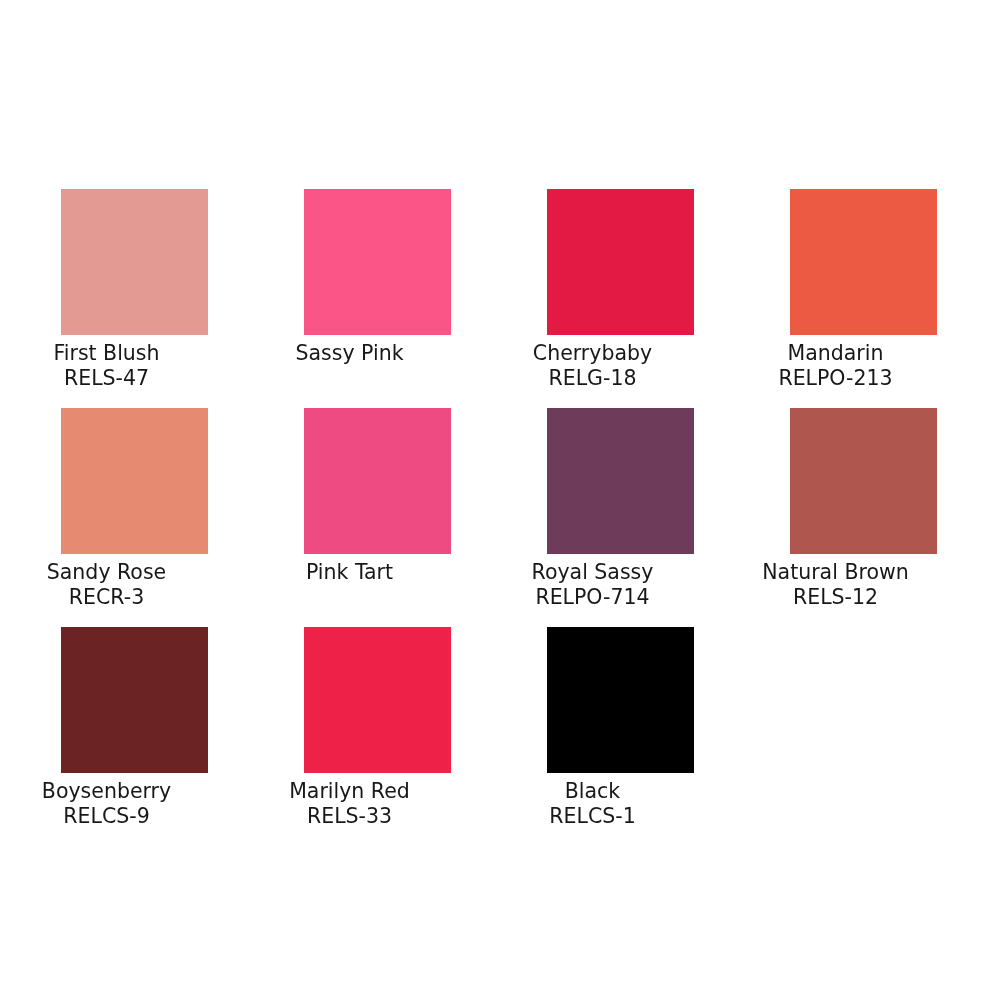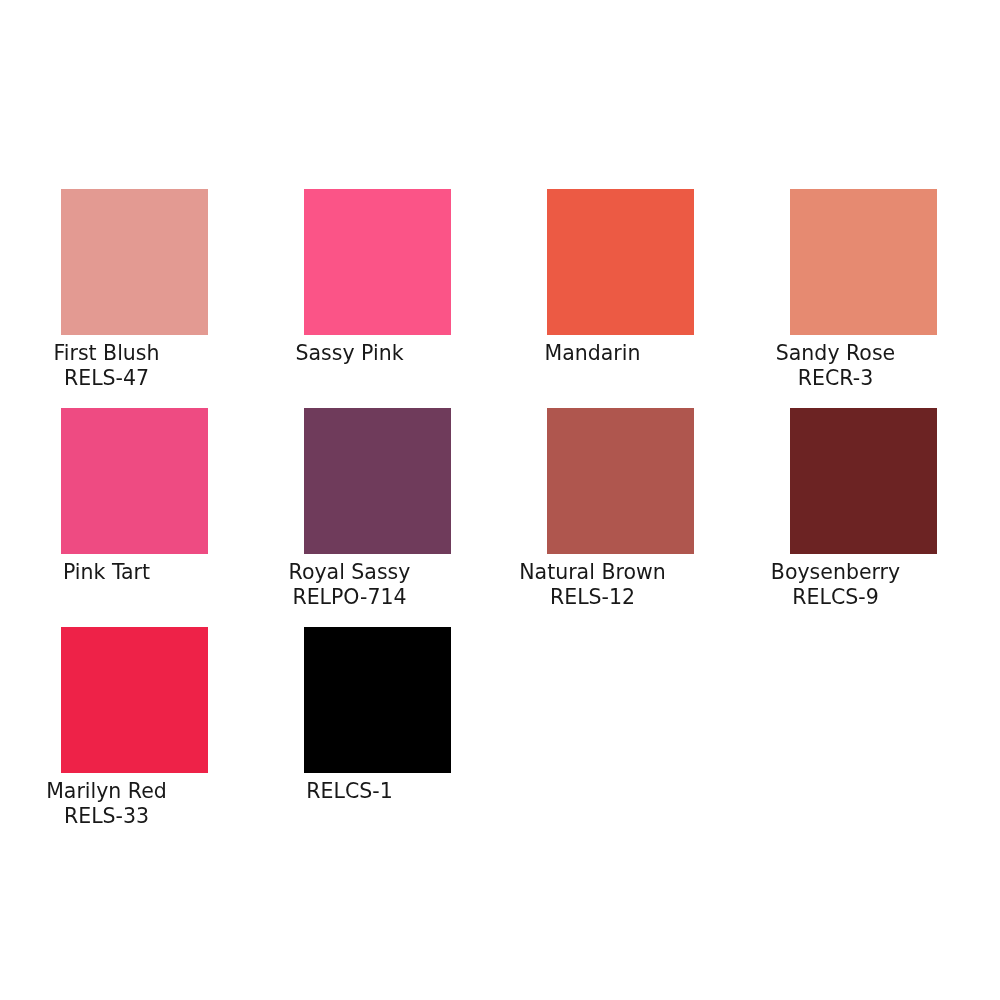--- a/index.html
+++ b/index.html
@@ -81,23 +81,31 @@
           <span class="swatch-code">RELS-47</span>
         </div>
       </div>
       <div class="swatch-cell">
         <div class="swatch-chip" style="background-color: rgb(251, 84, 135);"></div>
         <div class="swatch-caption">
           <span class="swatch-name">Sassy Pink</span>
         </div>
       </div>
       <div class="swatch-cell">
+        <div class="swatch-chip" style="background-color: rgb(227, 26, 67);"></div>
+        <div class="swatch-caption">
+          <span class="swatch-name">Cherrybaby</span>
+          <span class="swatch-code">RELG-18</span>
+        </div>
+      </div>
+      <div class="swatch-cell">
         <div class="swatch-chip" style="background-color: rgb(236, 90, 68);"></div>
         <div class="swatch-caption">
           <span class="swatch-name">Mandarin</span>
+          <span class="swatch-code">RELPO-213</span>
         </div>
       </div>
       <div class="swatch-cell">
         <div class="swatch-chip" style="background-color: rgb(230, 138, 113);"></div>
         <div class="swatch-caption">
           <span class="swatch-name">Sandy Rose</span>
           <span class="swatch-code">RECR-3</span>
         </div>
       </div>
       <div class="swatch-cell">
@@ -130,17 +138,18 @@
       <div class="swatch-cell">
         <div class="swatch-chip" style="background-color: rgb(238, 34, 72);"></div>
         <div class="swatch-caption">
           <span class="swatch-name">Marilyn Red</span>
           <span class="swatch-code">RELS-33</span>
         </div>
       </div>
       <div class="swatch-cell">
         <div class="swatch-chip" style="background-color: rgb(0, 0, 0);"></div>
         <div class="swatch-caption">
+          <span class="swatch-name">Black</span>
           <span class="swatch-code">RELCS-1</span>
         </div>
       </div>
     </div>
 </div>
 
 </body></html>

